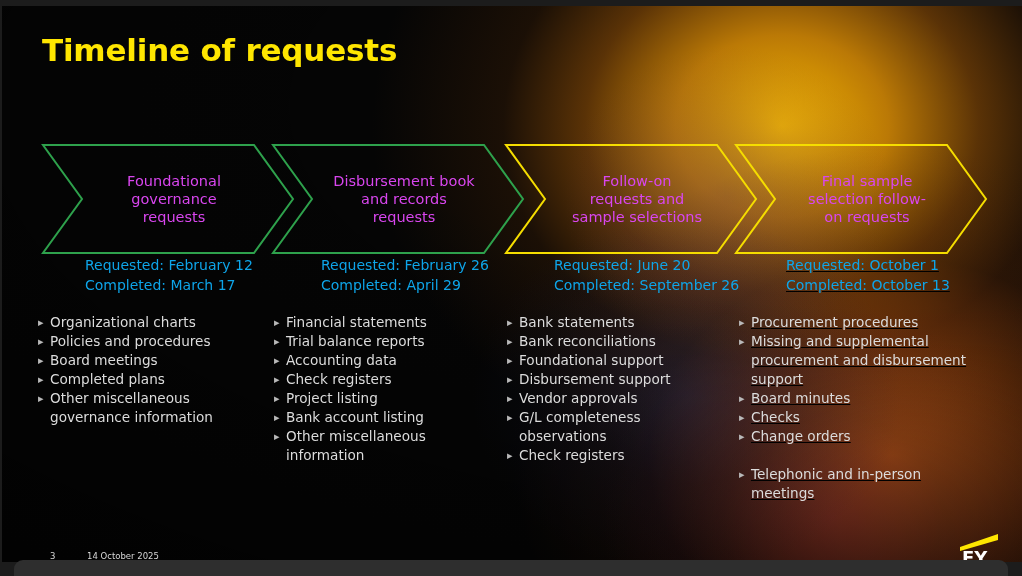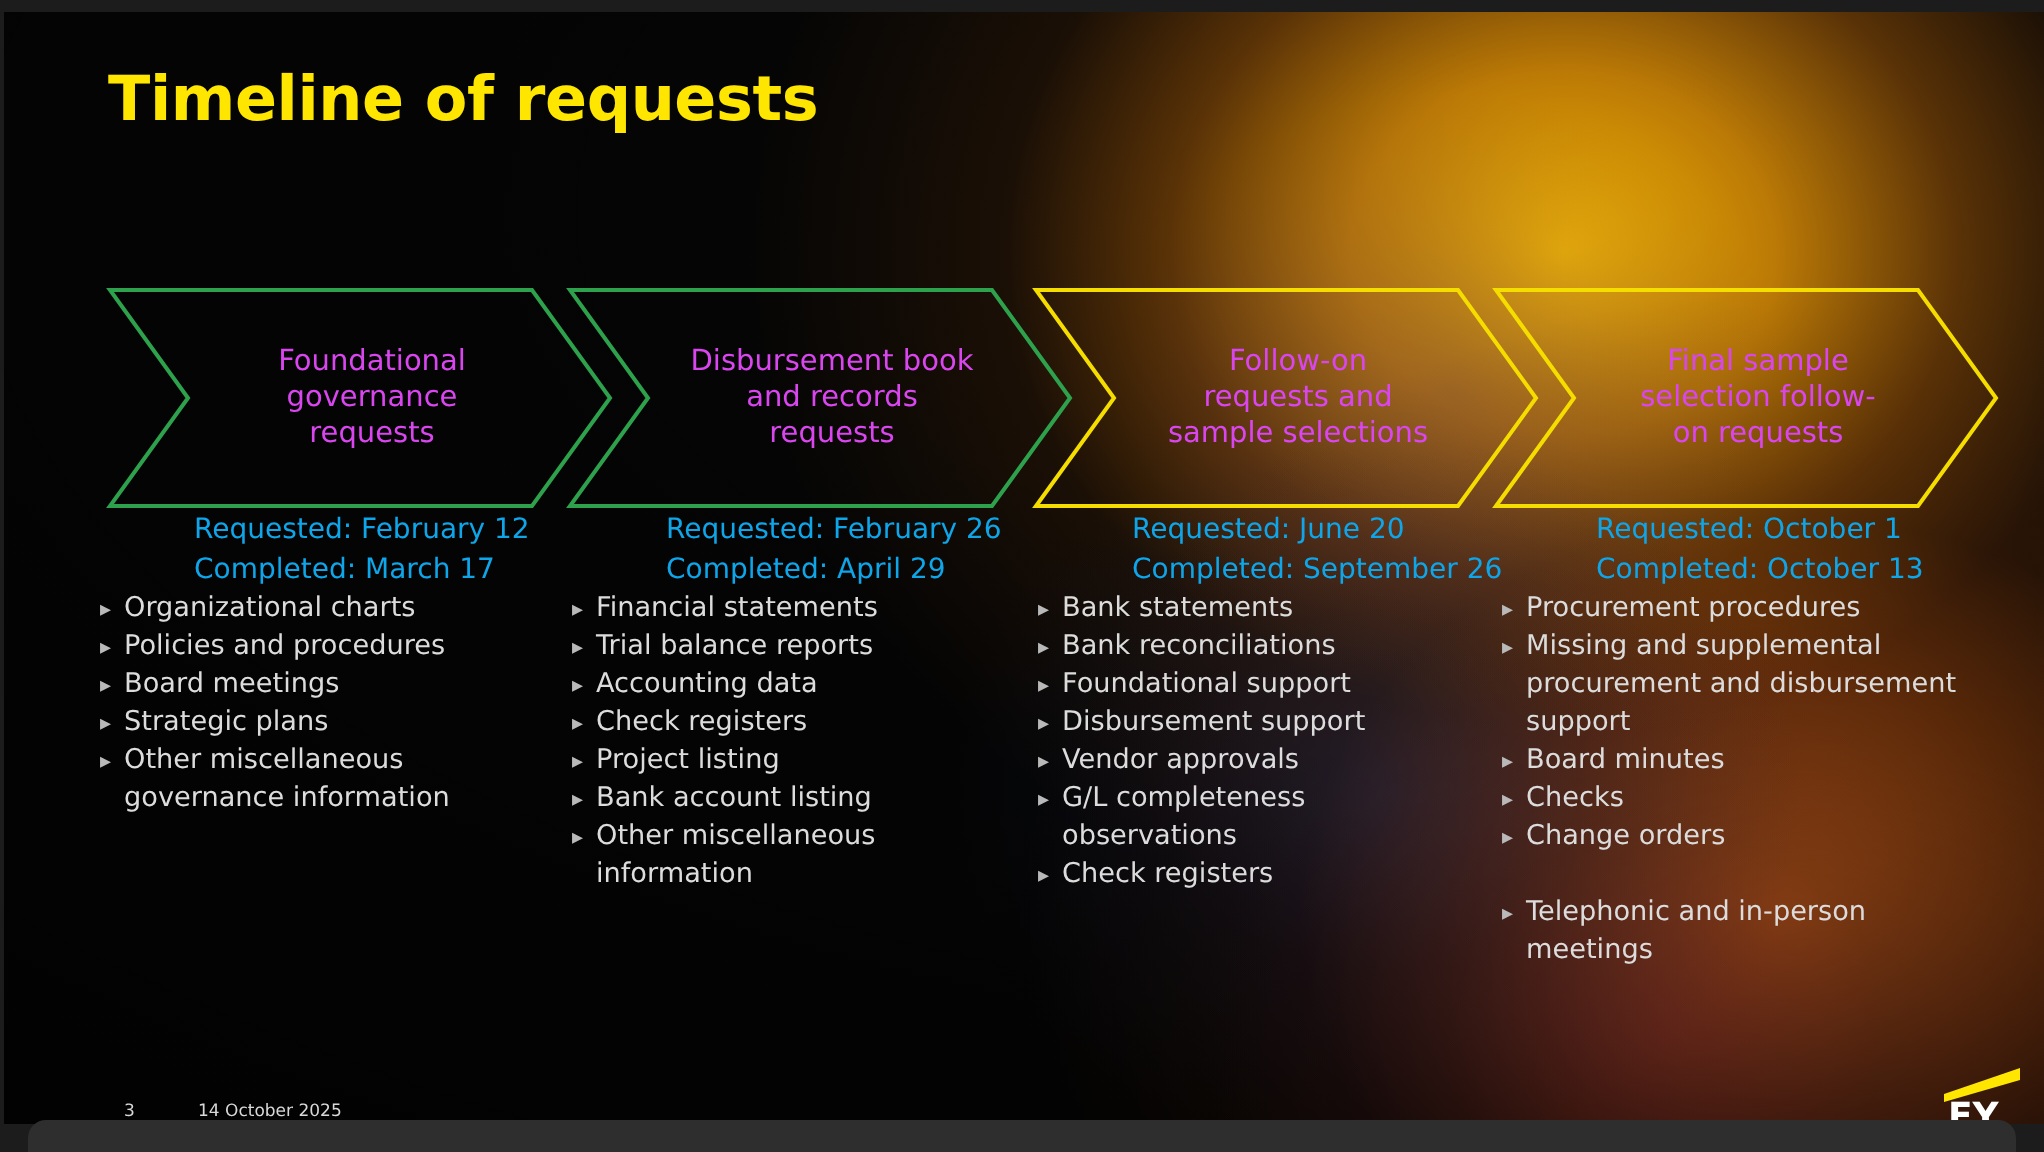--- a/index.html
+++ b/index.html
@@ -50,21 +50,21 @@
     background:radial-gradient(closest-side at 50% 50%,
        rgba(74,42,110,.28) 0%,
        rgba(0,0,0,0) 100%);
   }
   #vignette{
     left:0;top:0;width:1020px;height:556px;
     background:radial-gradient(140% 120% at 85% 18%,
       rgba(0,0,0,0) 30%, rgba(0,0,0,.30) 62%, rgba(0,0,0,.72) 100%);
   }
 
-  #content{position:absolute;left:12px;top:0;width:915px;height:556px;}
+  #content{position:absolute;left:0;top:0;width:915px;height:556px;}
 
   
   #title{
     position:absolute;left:40px;top:26px;
     font-size:31px;font-weight:bold;letter-spacing:-.2px;
     color:#FFE600;white-space:nowrap;
   }
 
   
   #chevron-band{position:absolute;left:0;top:138px;width:1020px;height:112px;}
@@ -72,21 +72,21 @@
   .chev svg{display:block;width:100%;height:100%;overflow:visible;}
   .chev-label{
     position:absolute;top:0;height:110px;
     display:flex;align-items:center;justify-content:center;
     color:#d946ef;font-size:14.5px;line-height:18px;text-align:center;
   }
 
   
   .col{position:absolute;top:250px;}
   .dates{color:#0ea5e9;font-size:14px;line-height:19.5px;white-space:nowrap;margin-left:47px;}
-  .bullets{margin-top:0;list-style:none;padding:0;}
+  .bullets{margin-top:18px;list-style:none;padding:0;}
   .bullets li{
     position:relative;padding-left:12px;
     color:#dcdcdc;font-size:13.6px;line-height:19px;margin-bottom:0px;
   }
   .bullets li::before{
     content:"\25B8";position:absolute;left:0;top:-0.5px;color:#b9b9b9;font-size:11px;
   }
   .bullets li.gap{margin-top:19px;}
 
   
@@ -174,21 +174,21 @@
       <div id="columns">
           <div class="col" style="left: 36px; width: 215px;">
             <div class="dates">
               <div>Requested: February 12</div>
               <div>Completed: March 17</div>
             </div>
             <ul class="bullets">
               <li>Organizational charts</li>
               <li>Policies and procedures</li>
               <li>Board meetings</li>
-              <li>Strategic plans</li>
+              <li>Completed plans</li>
               <li>Other miscellaneous governance information</li>
             </ul>
           </div>
           <div class="col" style="left: 272px; width: 215px;">
             <div class="dates">
               <div>Requested: February 26</div>
               <div>Completed: April 29</div>
             </div>
             <ul class="bullets">
               <li>Financial statements</li>
@@ -208,21 +208,21 @@
             <ul class="bullets">
               <li>Bank statements</li>
               <li>Bank reconciliations</li>
               <li>Foundational support</li>
               <li>Disbursement support</li>
               <li>Vendor approvals</li>
               <li>G/L completeness observations</li>
               <li>Check registers</li>
             </ul>
           </div>
-          <div class="col" style="left: 737px; width: 235px;">
+          <div class="col" style="left: 737px; width: 235px; text-decoration: underline;">
             <div class="dates">
               <div>Requested: October 1</div>
               <div>Completed: October 13</div>
             </div>
             <ul class="bullets">
               <li>Procurement procedures</li>
               <li>Missing and supplemental procurement and disbursement support</li>
               <li>Board minutes</li>
               <li>Checks</li>
               <li>Change orders</li>

